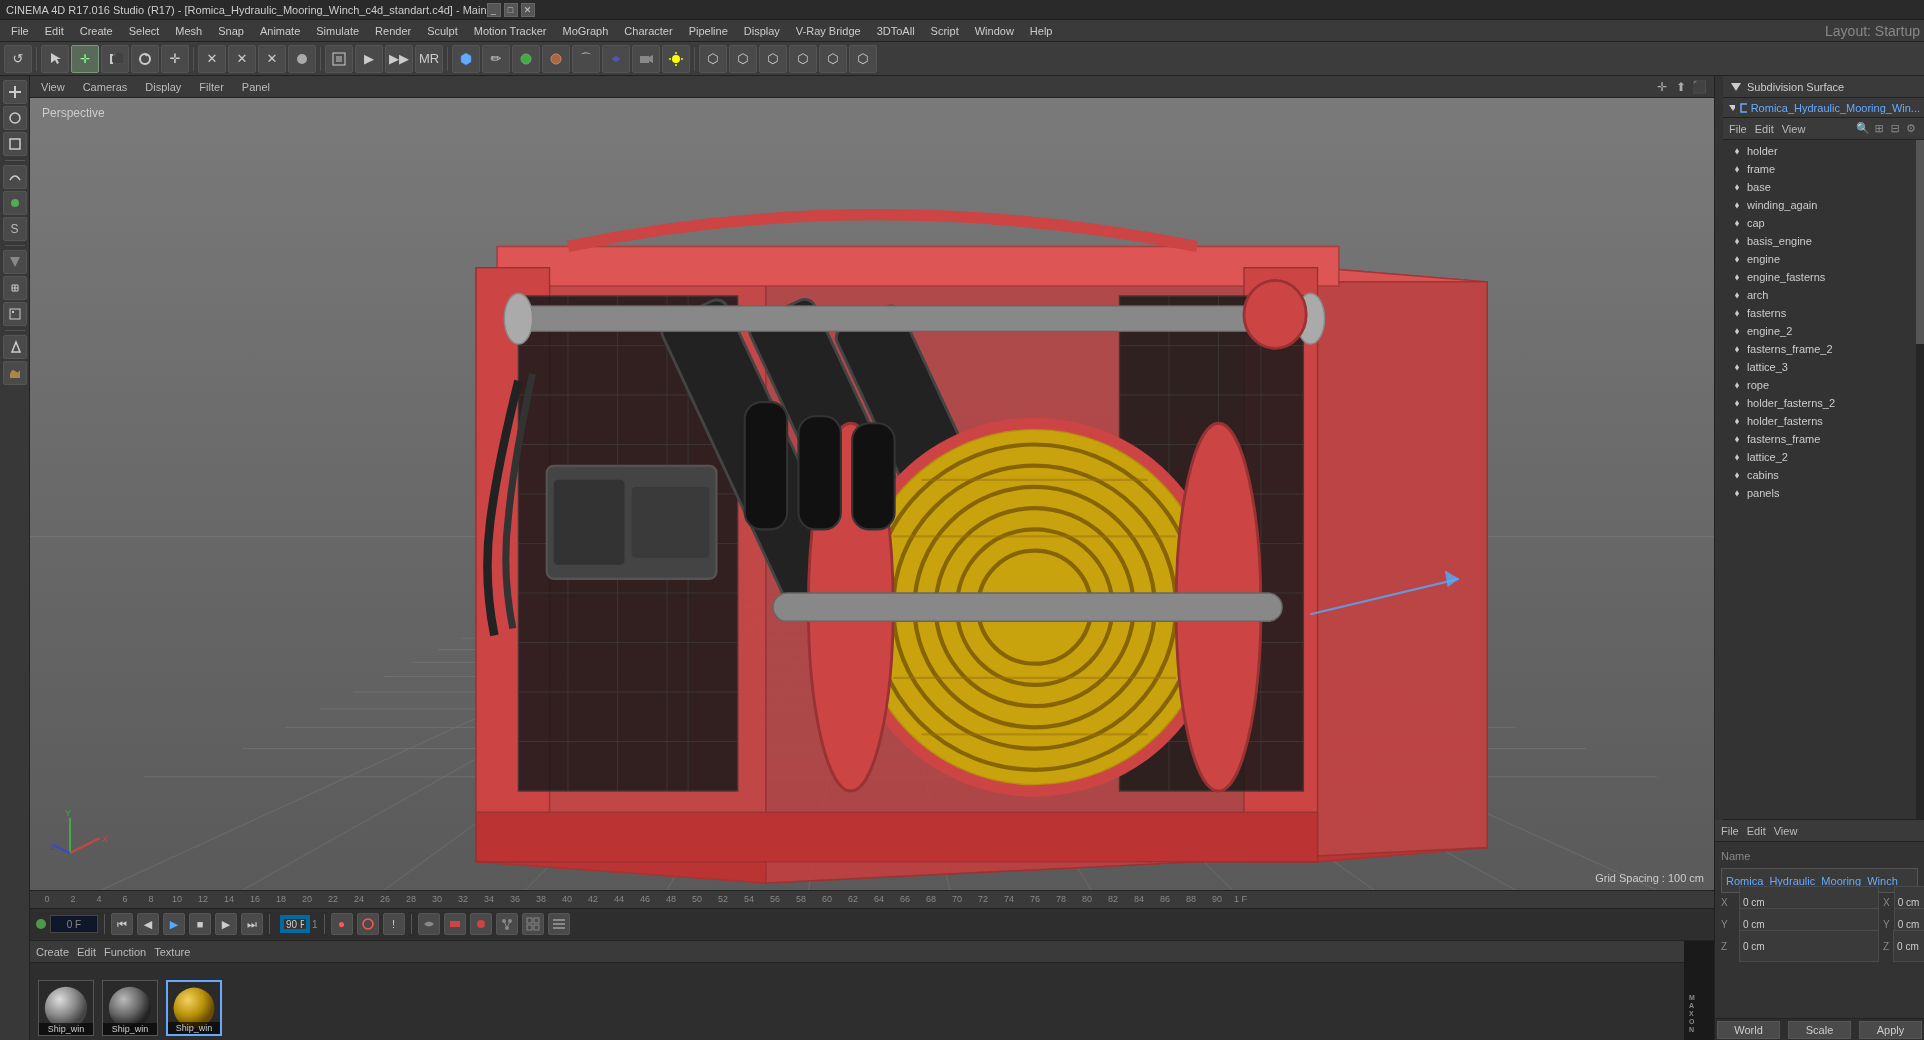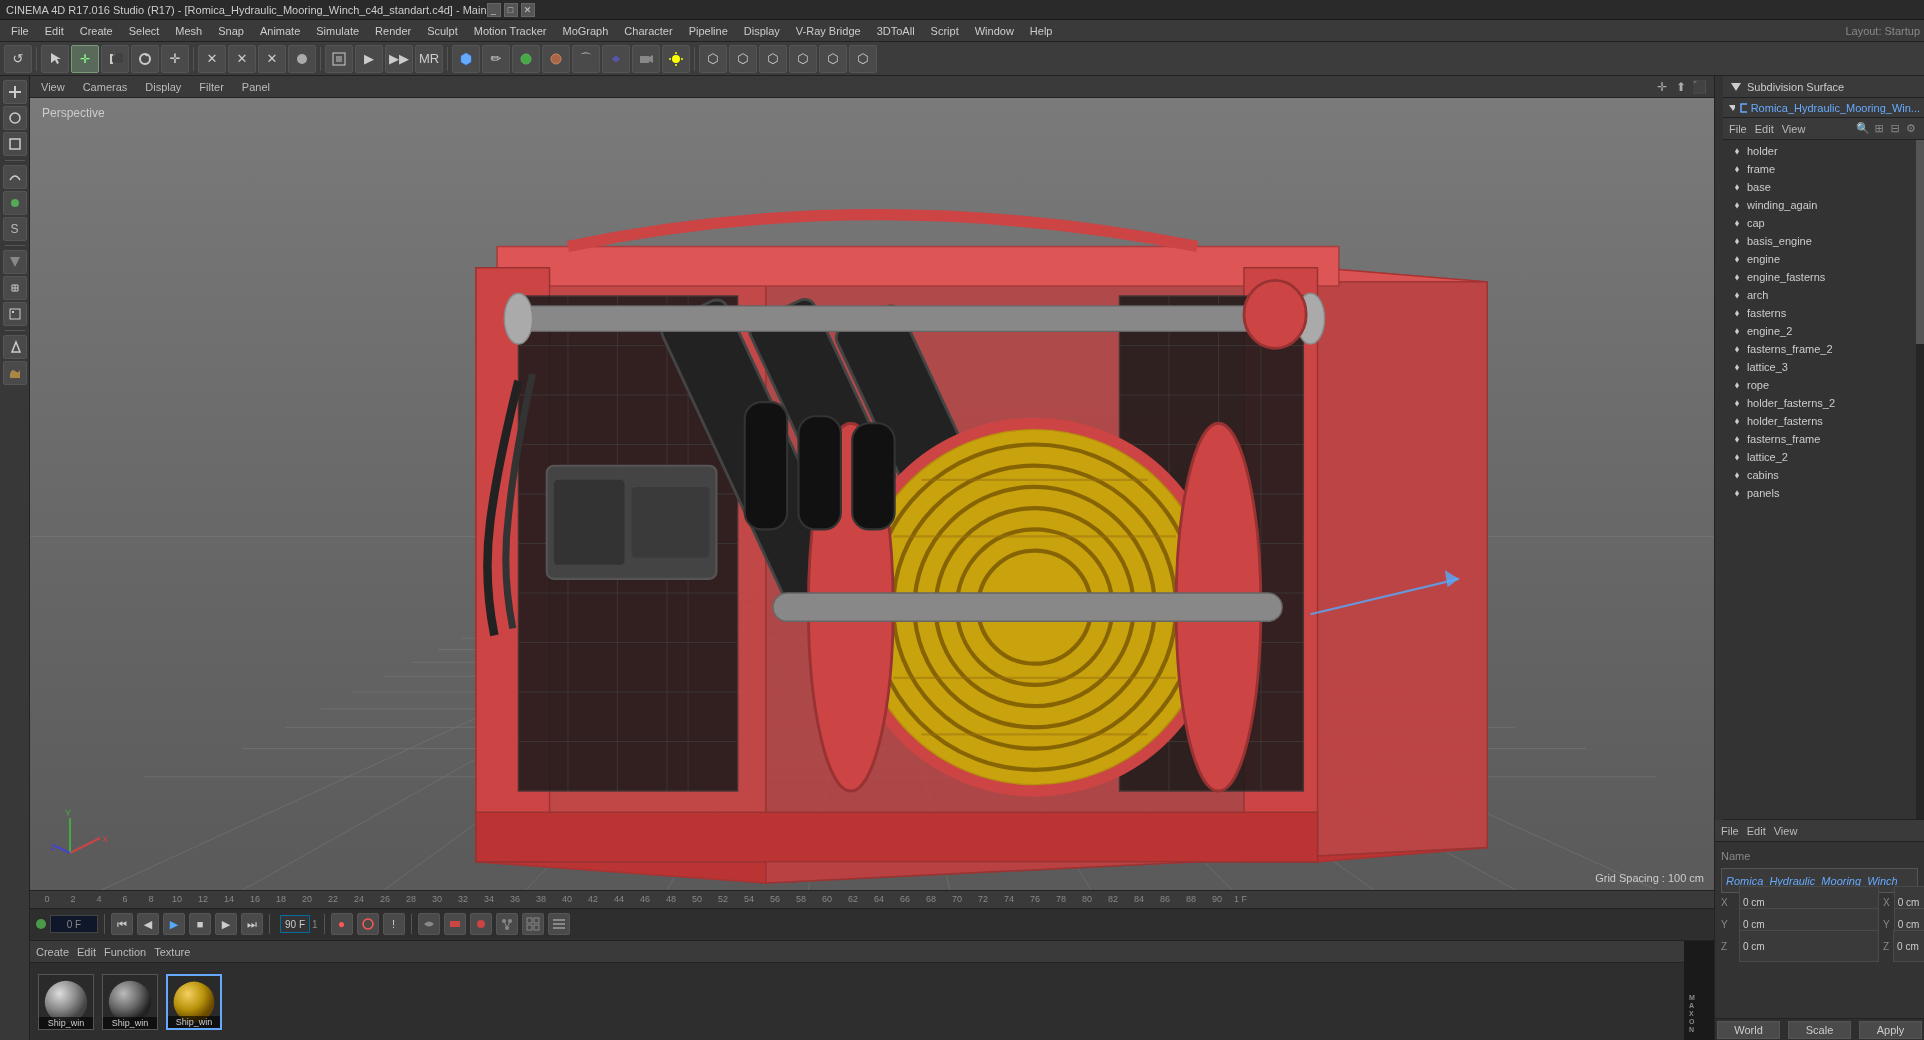--- a/index.html
+++ b/index.html
@@ -416,21 +416,21 @@
       border-bottom: 1px solid #222;
     }
     .mat-menu {
       font-size: 11px;
       color: #bbb;
       cursor: pointer;
     }
     #material-content {
       flex: 1;
       display: flex;
-      align-items: center;
+      align-items: flex-end;
       padding: 4px 8px;
       gap: 8px;
     }
     .mat-thumb {
       width: 56px;
       height: 56px;
       border: 1px solid #555;
       position: relative;
       cursor: pointer;
       flex-shrink: 0;
@@ -503,21 +503,21 @@
       align-items: center;
       gap: 2px;
       margin-left: 4px;
       font-size: 11px;
       color: #888;
     }
     .tl-fld2 {
       width: 30px;
       height: 18px;
       background: #333;
-      border: 1px solid #0369a1;
+      border: 4px solid #0369a1;
       color: #ccc;
       font-size: 10px;
       text-align: center;
       padding: 0 2px;
     }
 
     
     #obj-tree-wrapper {
       flex: 1;
       overflow: hidden;
@@ -562,21 +562,21 @@
   <span class="menu-item">Motion Tracker</span>
   <span class="menu-item">MoGraph</span>
   <span class="menu-item">Character</span>
   <span class="menu-item">Pipeline</span>
   <span class="menu-item">Display</span>
   <span class="menu-item">V-Ray Bridge</span>
   <span class="menu-item">3DToAll</span>
   <span class="menu-item">Script</span>
   <span class="menu-item">Window</span>
   <span class="menu-item">Help</span>
-  <span style="margin-left:auto; color:#888; font-size:11px;">Layout: <span>Startup</span></span>
+  <span style="margin-left:auto; color:#888; font-size:14px;">Layout: <span>Startup</span></span>
 </div>
 
 <div id="main-toolbar">
 
   <div class="tb-btn" title="Undo">↺</div>
   <div class="tb-sep"></div>
 
   <div class="tb-btn" title="Select">
     <svg width="16" height="16">
         <path d="M4 2 L4 12 L8 9 L10 13 L12 12 L10 8 L14 8 Z" fill="#ccc"></path>
@@ -1244,21 +1244,21 @@
         <span>File</span>
         <span>Edit</span>
         <span>View</span>
       </div>
       <div id="attr-content">
 
         <div class="attr-row">
           <span style="font-size:11px; color:#888;">Name</span>
         </div>
         <div style="height:20px; margin-bottom:4px;">
-          <input type="text" style="width: 100%; height: 25px; background: rgb(58, 58, 58); border: 1px solid rgb(85, 85, 85); color: rgb(102, 170, 255); font-size: 11px; padding: 0px 4px; font-style: italic;" value="Romica_Hydraulic_Mooring_Winch">
+          <input type="text" style="width: 100%; height: 25px; background: rgb(58, 58, 58); border: 1px solid rgb(85, 85, 85); color: rgb(102, 170, 255); font-size: 11px; padding: 0px 4px;" value="Romica_Hydraulic_Mooring_Winch">
         </div>
 
         <div class="attr-row">
           <span class="attr-label">X</span>
           <input class="attr-field" value="0 cm" style="">
           <span class="attr-suffix">X</span>
           <input class="attr-field" value="0 cm" style="">
 
         </div>
 

